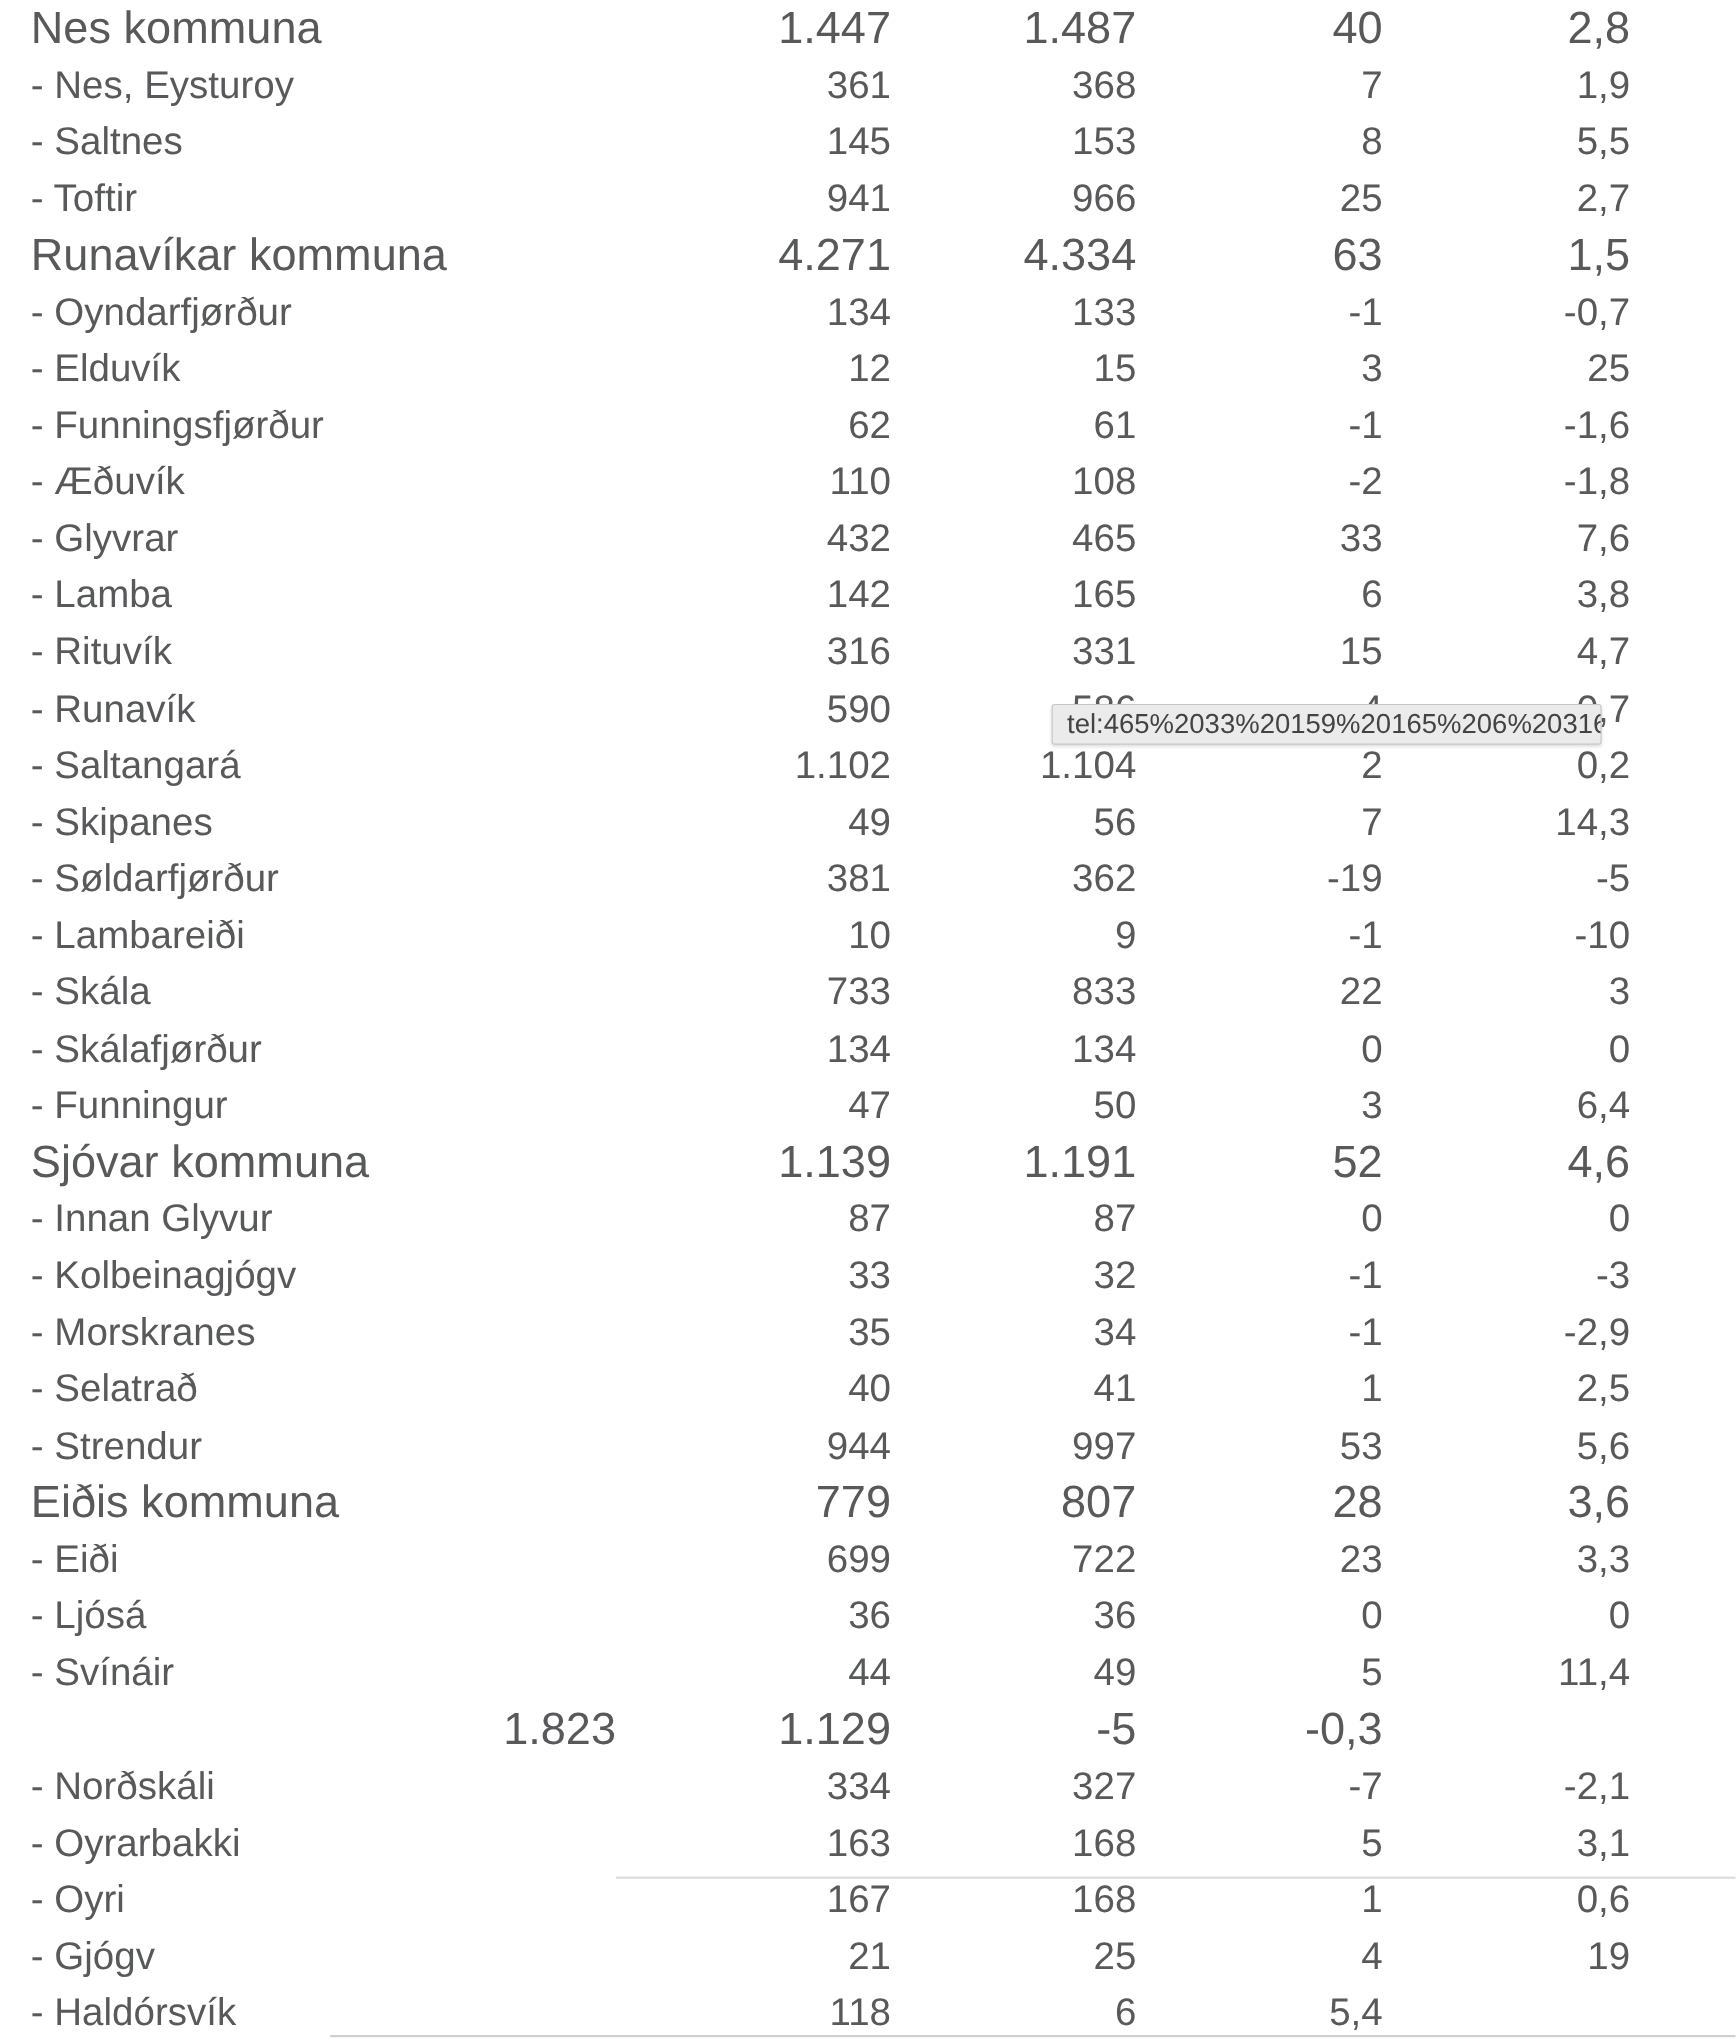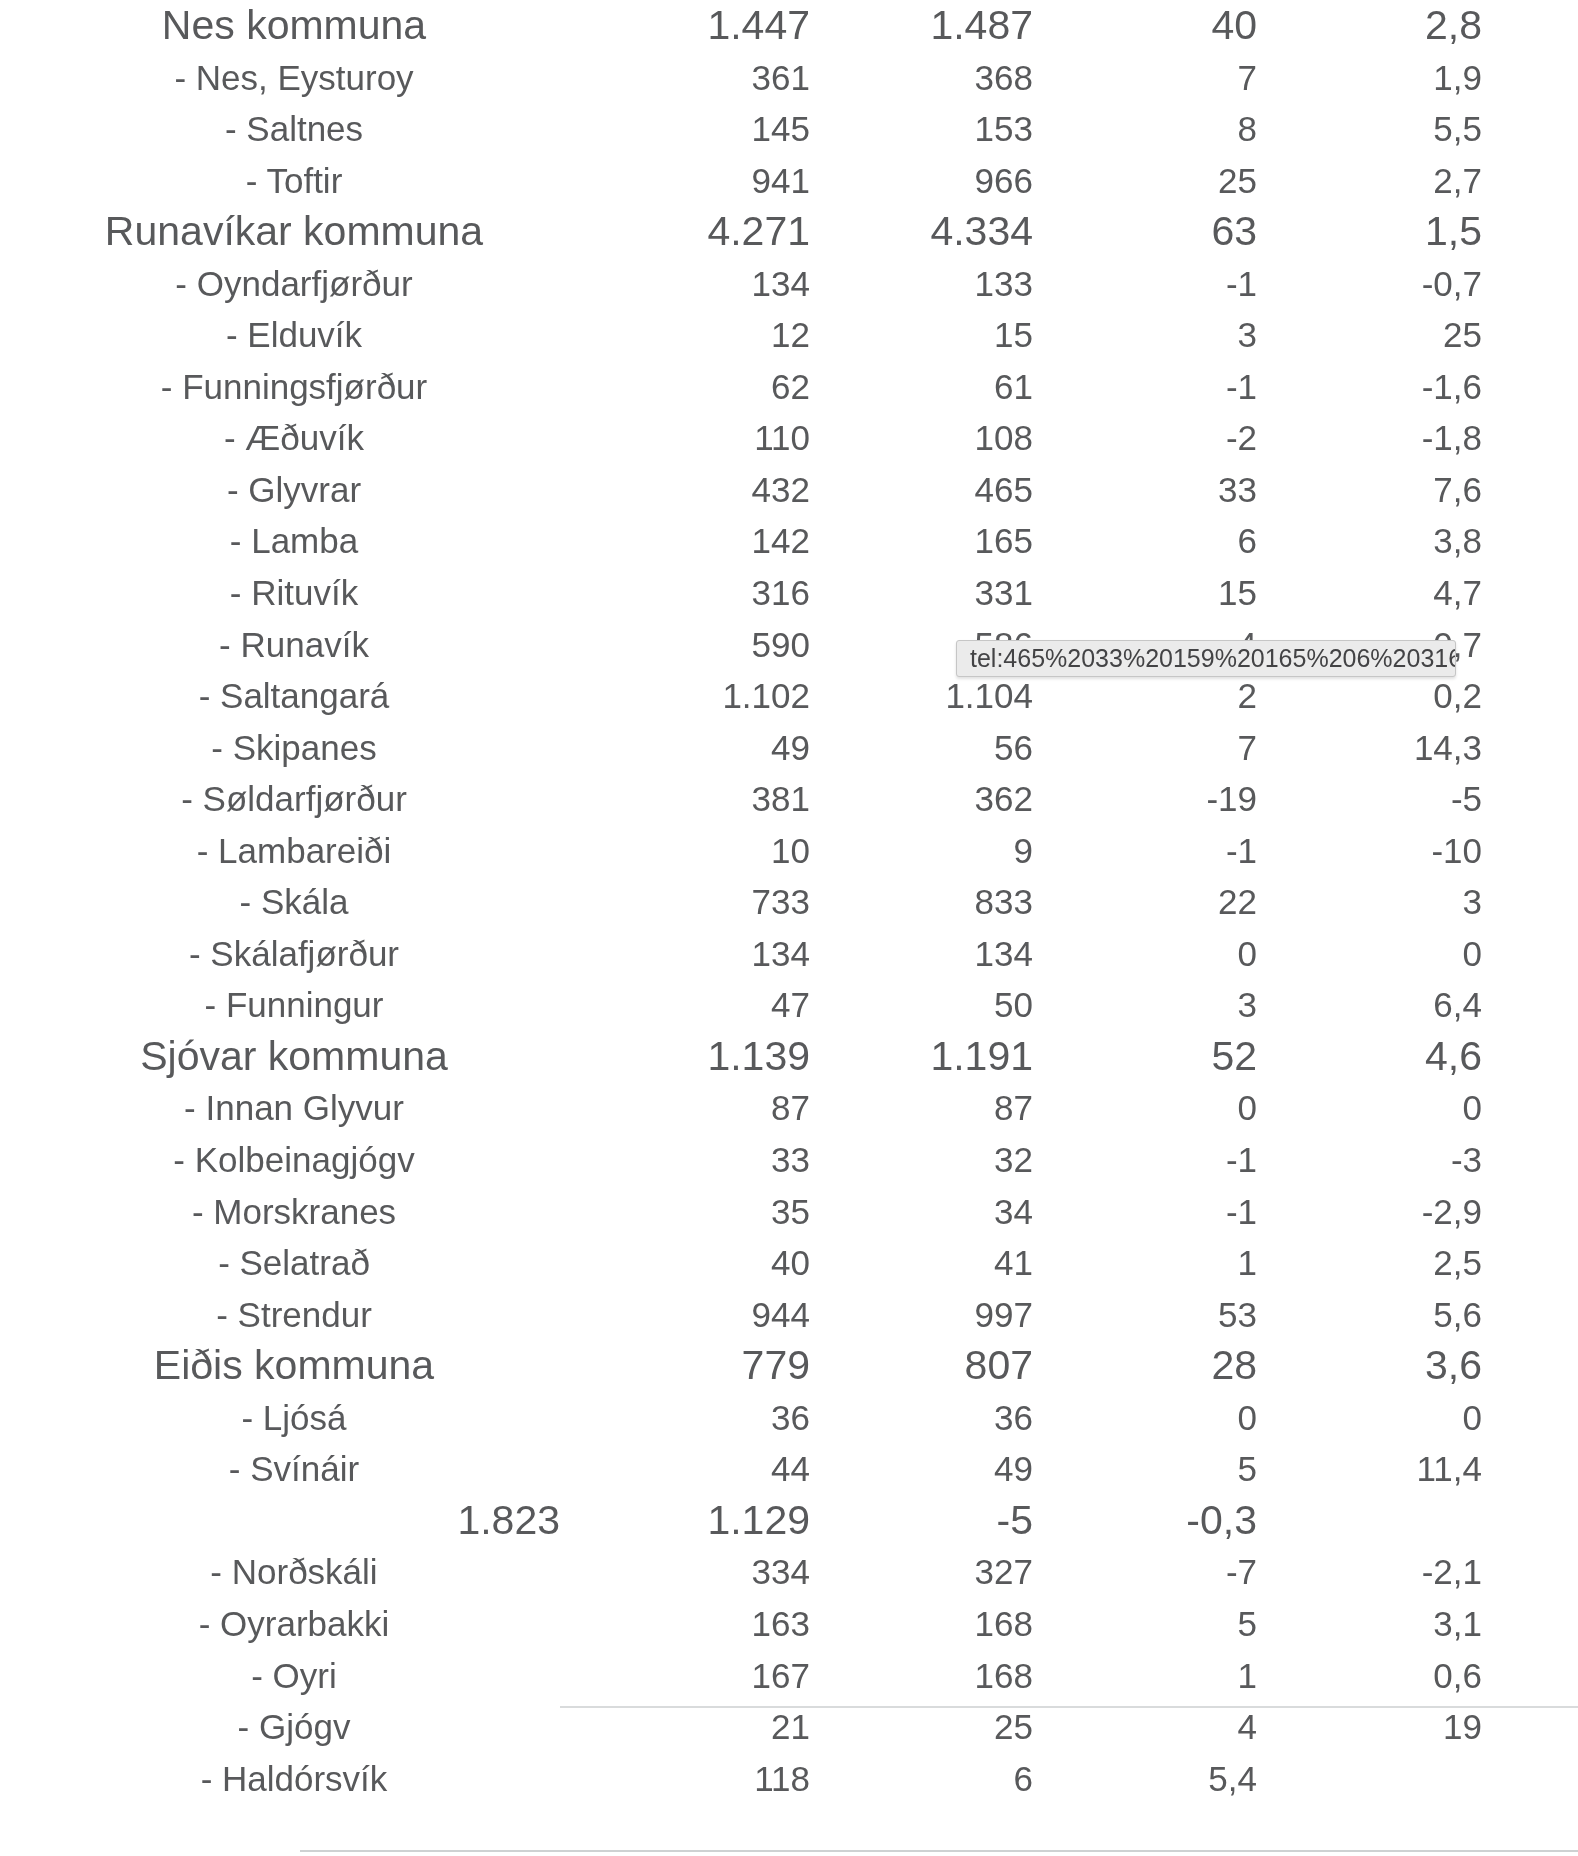--- a/index.html
+++ b/index.html
@@ -14,21 +14,21 @@
   .row{
     display:grid;
     grid-template-columns:560px 250px 223px 224px 225px;
     height:51.55px;
     line-height:51.55px;
     font-size:35px;
     color:#58595b;
     white-space:nowrap;
   }
   .row.group{font-size:41px;}
-  .row .name{padding-left:28px;text-align:center;overflow:hidden;}
+  .row .name{padding-left:28px;text-align:left;overflow:hidden;}
   .row .val{text-align:right;}
   .tooltip{
     position:absolute;
     left:956px;top:640px;
     width:500px;height:37px;
     box-sizing:border-box;
     background:#ebebeb;
     border:1px solid #c6c6c6;
     border-radius:3px;
     box-shadow:0 2px 3px rgba(0,0,0,0.12);
@@ -233,20 +233,27 @@
         <span class="val">5,6</span>
       </div>
       <div class="row group">
         <span class="name">Eiðis kommuna</span>
         <span class="val">779</span>
         <span class="val">807</span>
         <span class="val">28</span>
         <span class="val">3,6</span>
       </div>
       <div class="row">
+        <span class="name">- Eiði</span>
+        <span class="val">699</span>
+        <span class="val">722</span>
+        <span class="val">23</span>
+        <span class="val">3,3</span>
+      </div>
+      <div class="row">
         <span class="name">- Ljósá</span>
         <span class="val">36</span>
         <span class="val">36</span>
         <span class="val">0</span>
         <span class="val">0</span>
       </div>
       <div class="row">
         <span class="name">- Svínáir</span>
         <span class="val">44</span>
         <span class="val">49</span>

